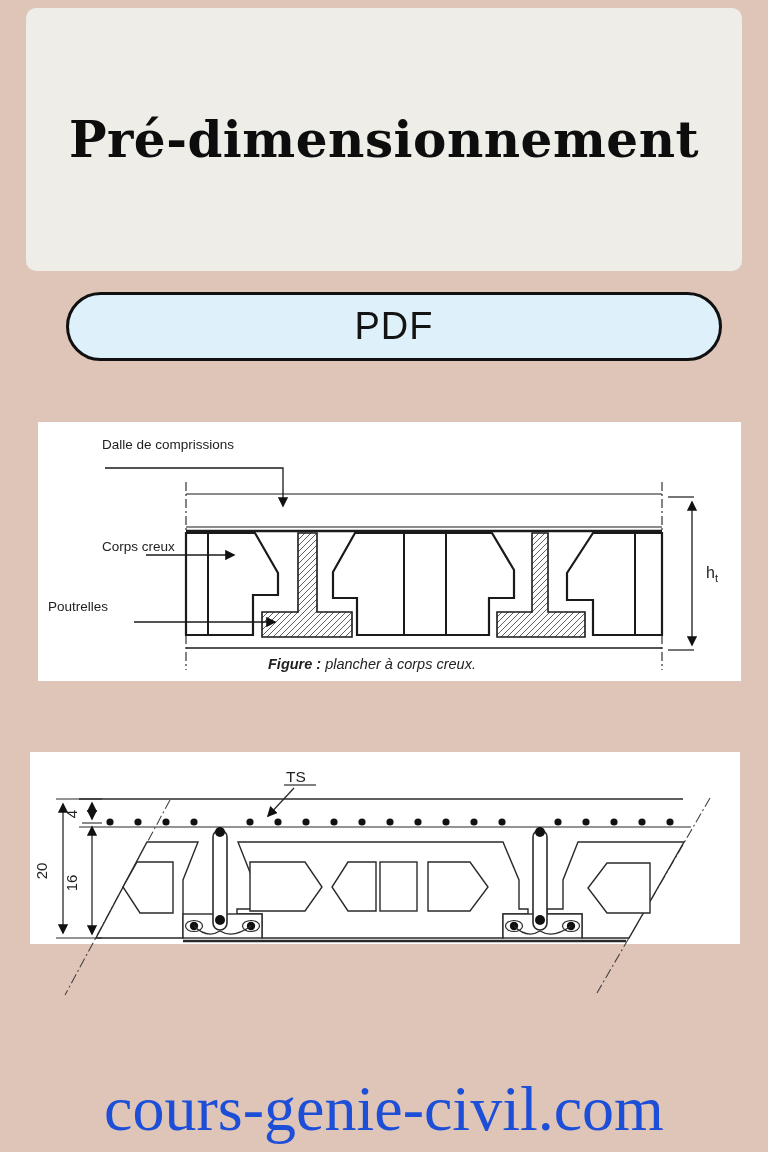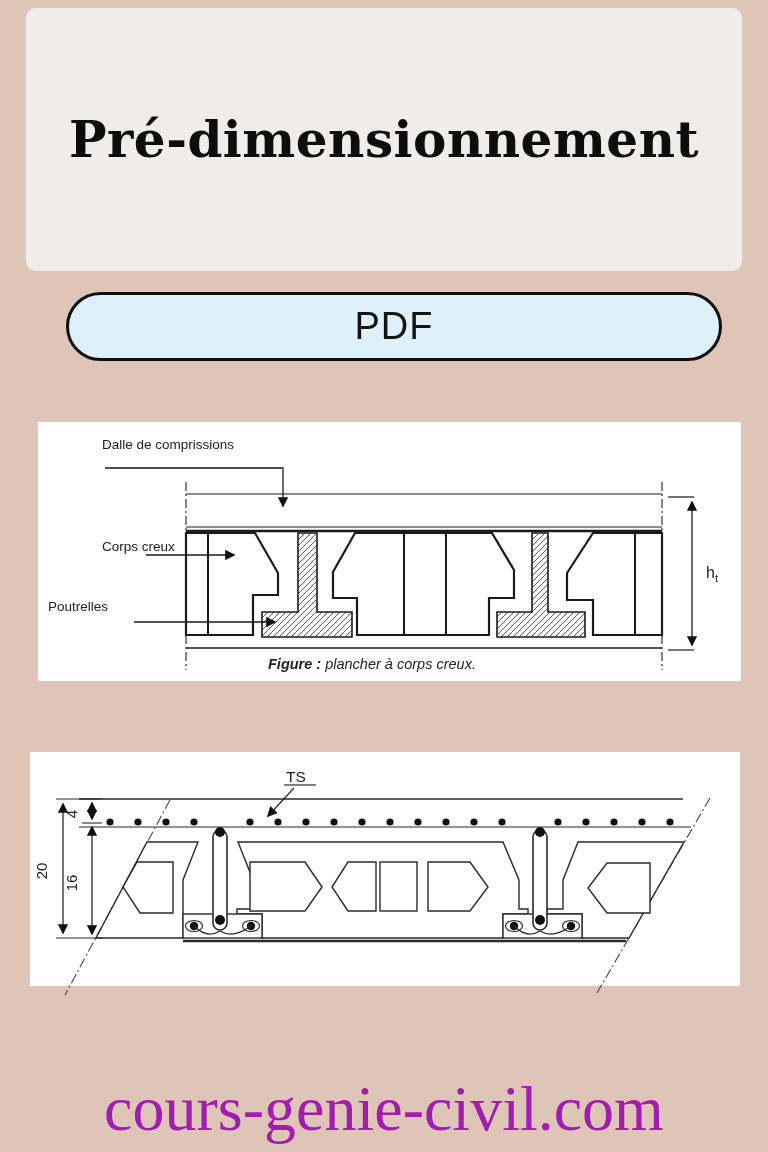--- a/index.html
+++ b/index.html
@@ -23,25 +23,25 @@
     position:absolute; left:66px; top:292px; width:656px; height:69px;
     background:#def0fa; border:3px solid #101010; border-radius:40px;
     display:flex; align-items:center; justify-content:center;
     cursor:pointer;
   }
   .pdf-button span {
     font-size:38px; color:#141414; letter-spacing:1px; font-weight:500;
   }
   .panel { position:absolute; background:#ffffff; }
   #panel1 { left:38px; top:422px; width:703px; height:259px; }
-  #panel2 { left:30px; top:752px; width:710px; height:234px; }
+  #panel2 { left:30px; top:752px; width:710px; height:192px; }
   .footer-site {
     position:absolute; left:0; top:1072px; width:768px;
     font-family:"Liberation Serif","DejaVu Serif",serif;
-    font-size:64px; color:#a21caf; text-align:center;
+    font-size:64px; color:#1d4ed8; text-align:center;
   }
   svg { display:block; }
   svg text { font-family:"Liberation Sans", sans-serif; fill:#222; }
 </style>
 </head>
 <body>
 
 <div class="title-card">
   <div class="title-line">Pré-dimensionnement</div>
 </div>

